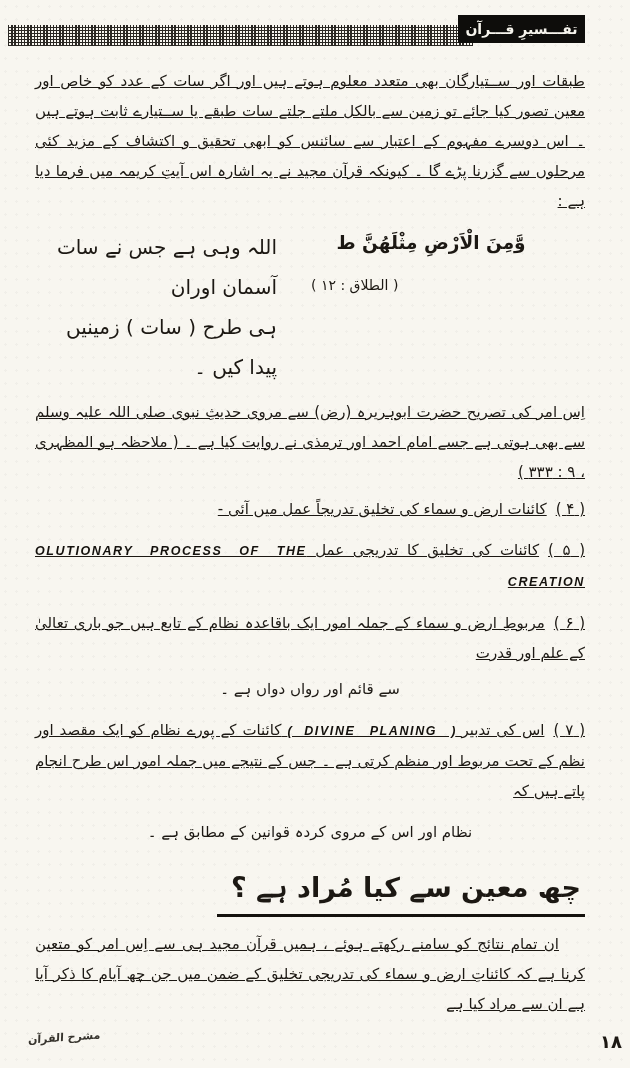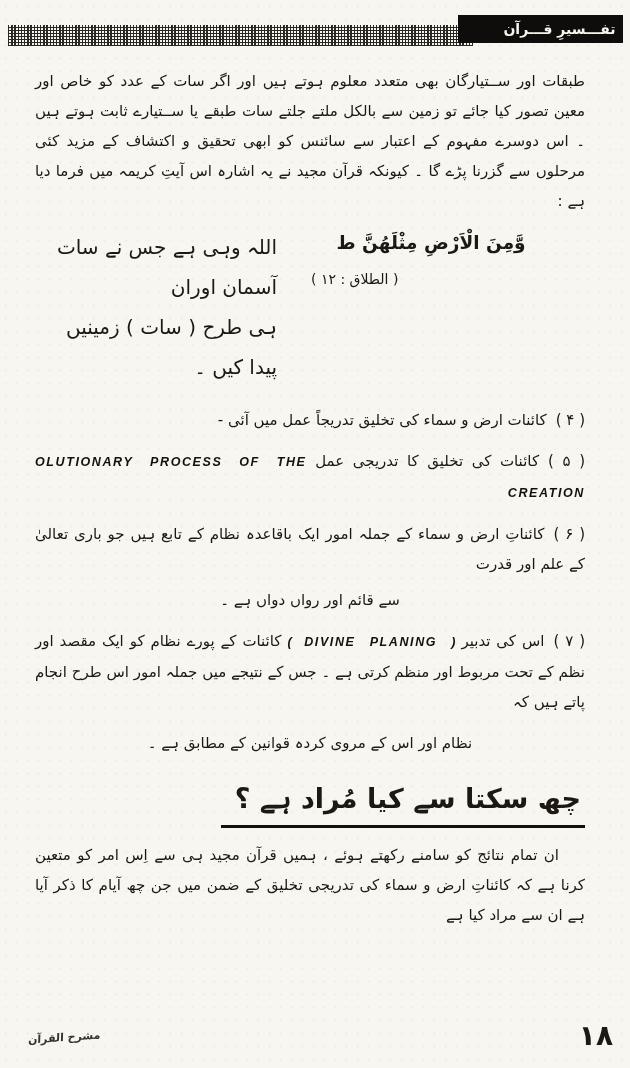--- a/index.html
+++ b/index.html
@@ -22,36 +22,35 @@
       repeating-linear-gradient(0deg, #1a1713 0 1.1px, transparent 1.1px 3px);
     opacity:.92;
   }
   
   .badge {
     position:absolute; top:15px; left:458px; width:127px; height:28px;
     background:#0e0d0b; color:#f6f4ed;
     display:flex; align-items:center; justify-content:center;
     font-size:14px; font-weight:bold; direction:rtl;
     letter-spacing:.5px;
-    padding-left:38px;
   }
   .content {
     position:absolute; top:66px; left:35px; right:45px;
     direction:rtl; text-align:justify;
     font-size:15px; line-height:30px;
   }
-  .para { margin:0 0 6px 0; }
+  .para { margin:0 0 6px 0;text-decoration:underline; }
   .indent { text-indent:26px; }
   
   .verse { display:grid; grid-template-columns:56% 44%; direction:rtl; margin:4px 0 10px; }
   .v-ar { text-align:center; font-weight:bold; font-size:18.5px; line-height:42px; }
-  .v-ref { font-weight:normal; font-size:14px; line-height:30px; text-align:left; padding-left:34px; margin-top:0; }
+  .v-ref { font-weight:normal; font-size:14px; line-height:30px; text-align:left; padding-left:34px; margin-top:6px; }
   .v-tr { font-size:20px; line-height:40px; text-align:right; padding-top:5px; padding-left:6px; }
   .pnum { margin-left:9px; white-space:nowrap; }
-  .point { margin-top:18px; }
+  .point { margin-top:7px; }
   .tail { margin:0; text-align:center; line-height:30px; }
   .eng {
     direction:ltr; unicode-bidi:isolate;
     font-family:"Liberation Sans", sans-serif;
     font-style:italic; font-weight:bold;
     font-size:12.5px; letter-spacing:1.6px; word-spacing:8px;
     color:#14110d;
   }
   .gap-top { margin-top:11px; }
   .heading-wrap { text-align:right; margin:24px 0 12px; }
@@ -61,22 +60,22 @@
     padding:0 4px 9px 14px;
     border-bottom:3.5px solid #14110d;
   }
   .stamp {
     position:absolute; left:28px; bottom:24px;
     font-size:11px; font-weight:bold; direction:rtl;
     transform:rotate(-4deg) skewX(-6deg);
     color:#23201a; opacity:.9; line-height:13px;
   }
   .pageno {
-    position:absolute; right:17px; bottom:16px;
-    font-size:28px; font-weight:bold; direction:rtl;
+    position:absolute; right:8px; bottom:16px;
+    font-size:18px; font-weight:bold; direction:rtl;
   }
 </style>
 </head>
 <body>
 
 <div class="page">
 
   <div class="band"></div>
 
   <div class="badge">
@@ -91,42 +90,43 @@
       <div class="v-ar">
         <div>وَّمِنَ الْاَرْضِ مِثْلَهُنَّ ط</div>
         <div class="v-ref">( الطلاق : ۱۲ )</div>
       </div>
       <div class="v-tr">
         <div>اللہ وہی ہے جس نے سات آسمان اوران</div>
         <div>ہی طرح ( سات ) زمینیں پیدا کیں ۔</div>
       </div>
     </div>
 
+    <p class="para">اِس امر کی تصریح حضرت ابوہریرہ (رض) سے مروی حدیثِ نبوی صلی اللہ علیہ وسلم سے بھی ہوتی ہے جسے امام احمد اور ترمذی نے روایت کیا ہے ۔ ( ملاحظہ ہو المظہری ، ۹ : ۳۳۳ )</p>
 
     <p class="para point"><span class="pnum">( ۴ )</span><span>کائنات ارض و سماء کی تخلیق تدریجاً عمل میں آئی -</span></p>
 
     <div class="point gap-top">
       <p class="para"><span class="pnum">( ۵ )</span><span>کائنات کی تخلیق کا تدریجی عمل</span> <span class="eng">OLUTIONARY PROCESS OF THE CREATION</span></p>
     </div>
 
     <div class="point gap-top">
-      <p class="para"><span class="pnum">( ۶ )</span><span>کائناتِ ارض و سماء کے جملہ امور ایک باقاعدہ نظام کے تابع ہیں جو باری تعالیٰ کے علم اور قدرت</span></p>
+      <p class="para"><span class="pnum">( ۶ )</span><span>مربوطِ ارض و سماء کے جملہ امور ایک باقاعدہ نظام کے تابع ہیں جو باری تعالیٰ کے علم اور قدرت</span></p>
       <p class="tail">سے قائم اور رواں دواں ہے ۔</p>
     </div>
 
     <div class="point gap-top">
       <p class="para"><span class="pnum">( ۷ )</span><span>اس کی تدبیر</span> <span class="eng">( DIVINE PLANING )</span> <span>کائنات کے پورے نظام کو ایک مقصد اور نظم کے تحت مربوط اور منظم کرتی ہے ۔ جس کے نتیجے میں جملہ امور اس طرح انجام پاتے ہیں کہ</span></p>
     </div>
 
     <div class="point gap-top">
       <p class="tail">نظام اور اس کے مروی کردہ قوانین کے مطابق ہے ۔</p>
     </div>
 
     <div class="heading-wrap">
-      <span class="heading">چھ سکتا سے کیا مُراد ہے ؟</span>
+      <span class="heading">چھ معین سے کیا مُراد ہے ؟</span>
     </div>
 
     <p class="para indent">ان تمام نتائج کو سامنے رکھتے ہوئے ، ہمیں قرآن مجید ہی سے اِس امر کو متعین کرنا ہے کہ کائناتِ ارض و سماء کی تدریجی تخلیق کے ضمن میں جن چھ آیام کا ذکر آیا ہے ان سے مراد کیا ہے</p>
 
   </div>
 
   <div class="stamp">مشرح القرآن</div>
   <div class="pageno">۱۸</div>
 
 </div>

